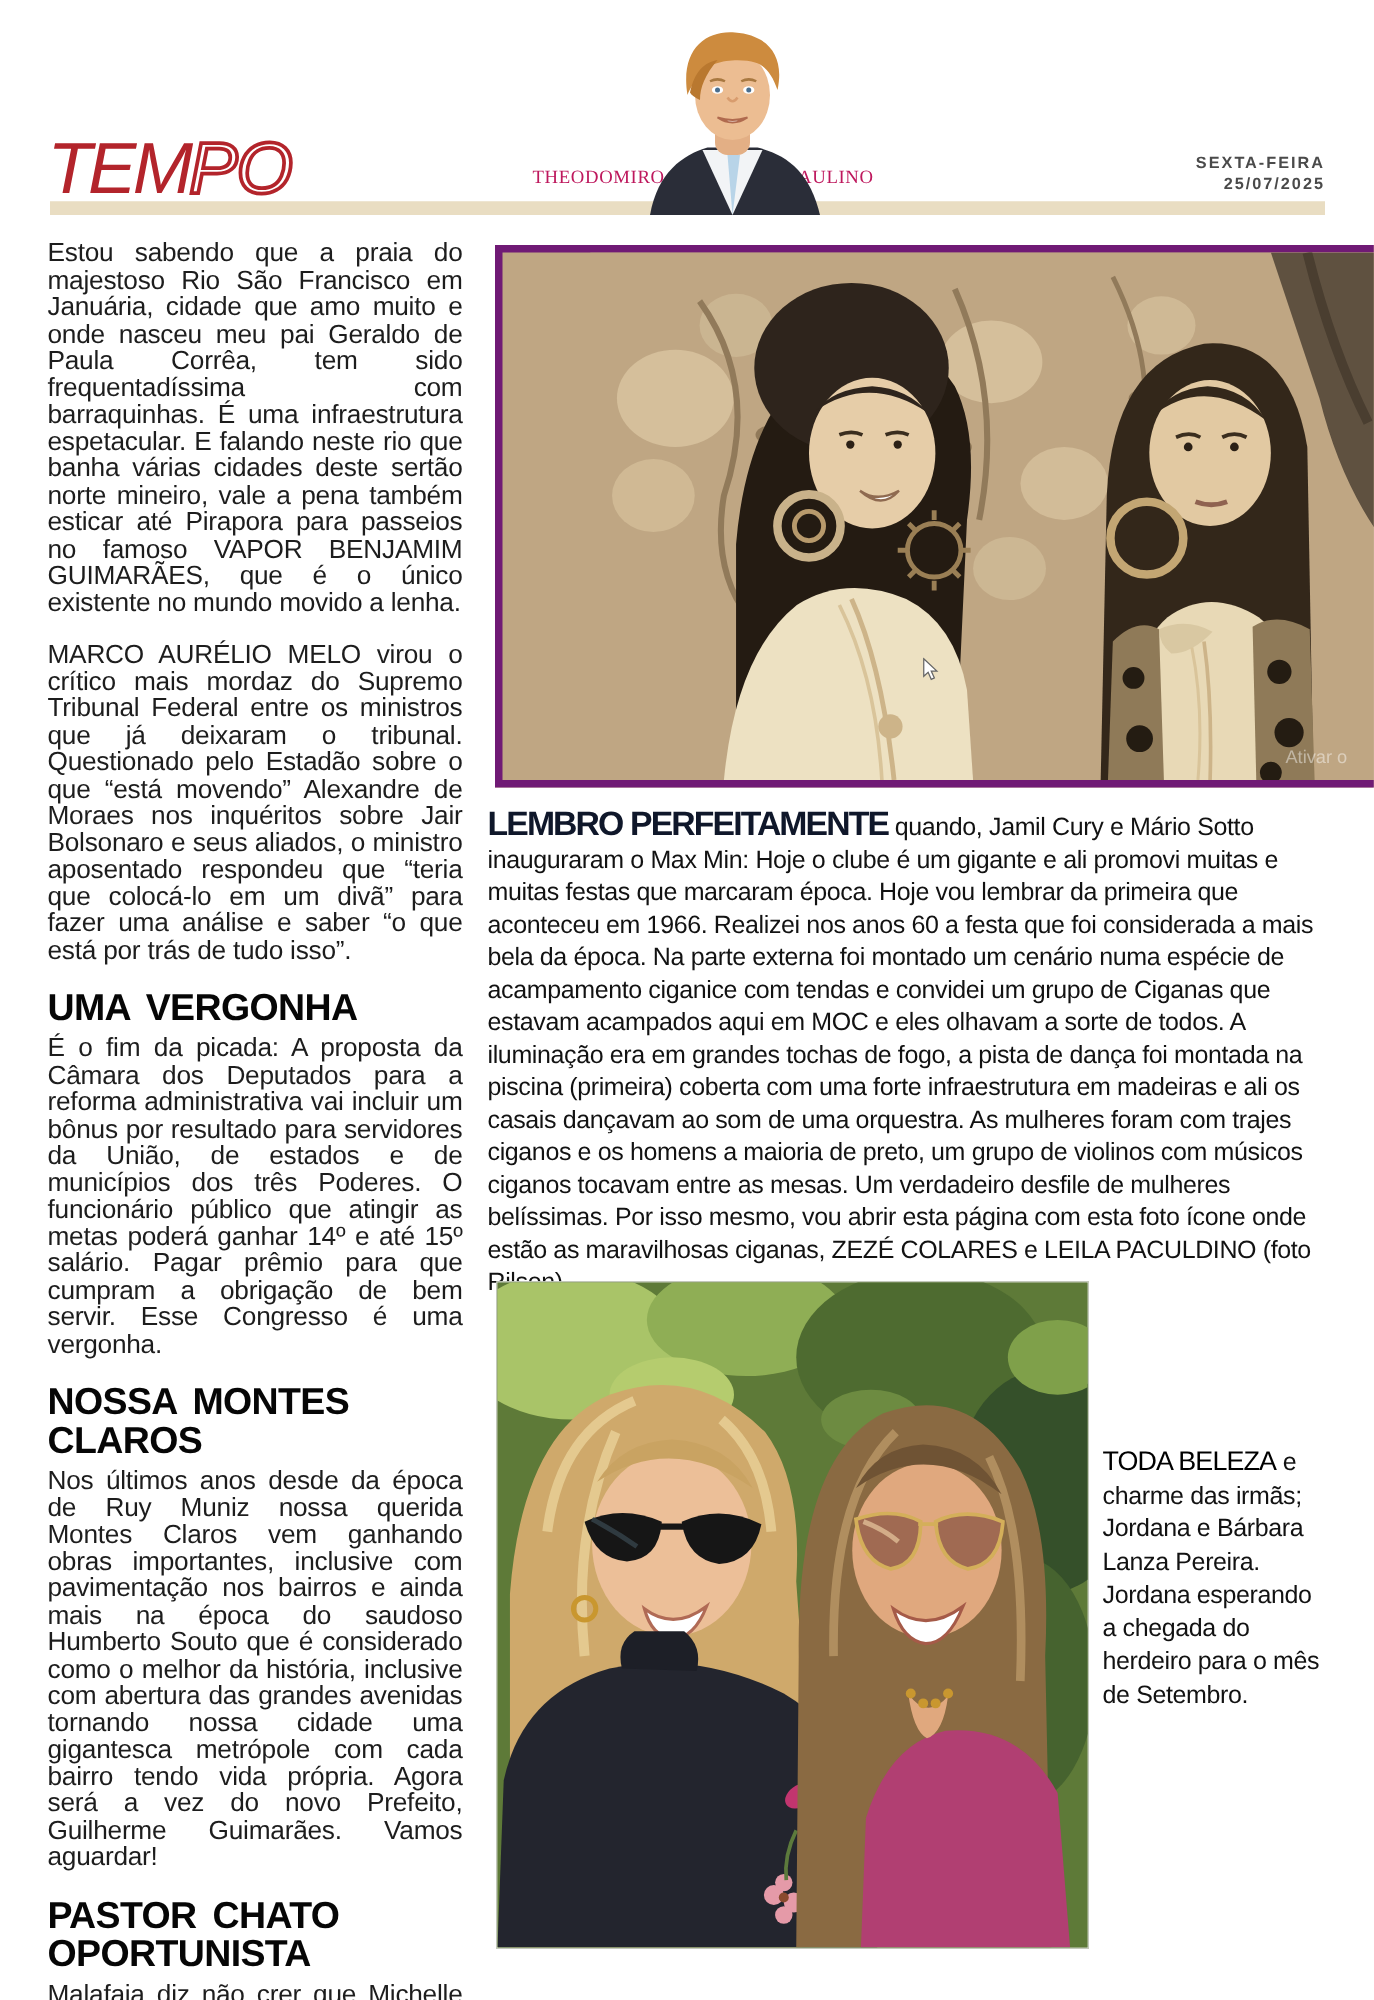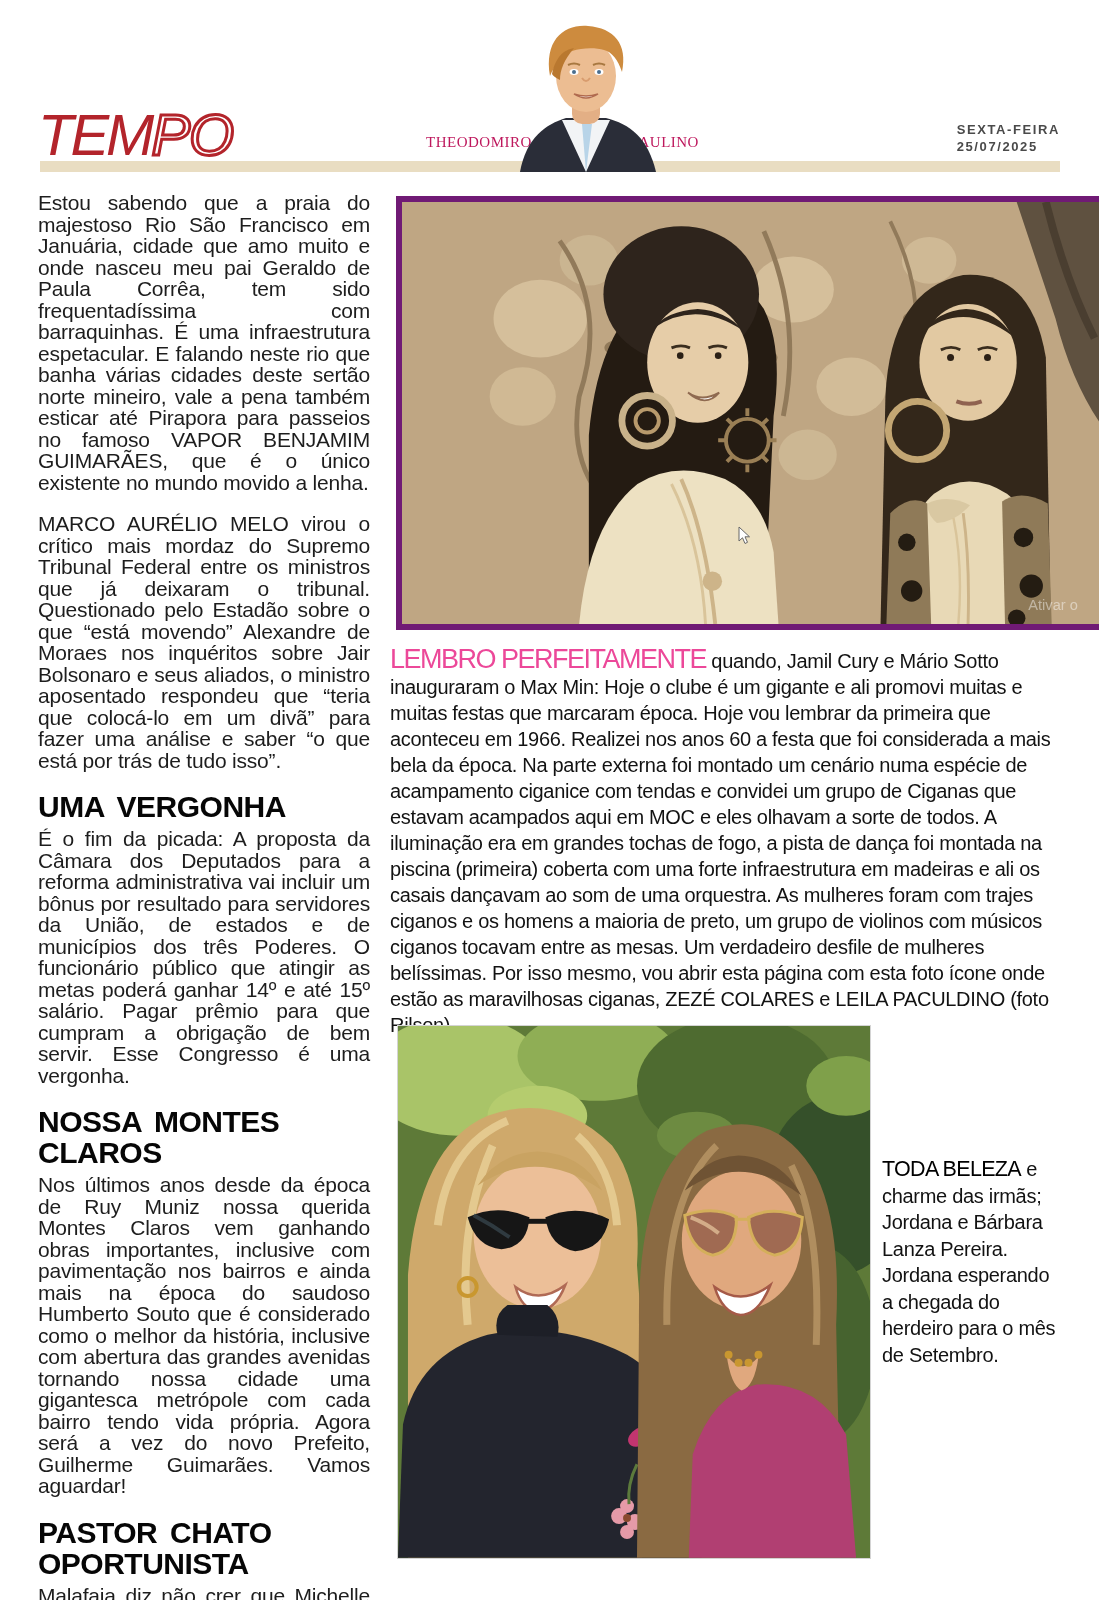--- a/index.html
+++ b/index.html
@@ -19,21 +19,21 @@
   .header-rule{
     position:absolute;left:40px;top:161px;width:1020px;height:11px;background:#e9ddc2;
   }
   .columnist-first,.columnist-last{
     position:absolute;top:134px;font-family:"Liberation Serif", serif;
     font-size:15px;letter-spacing:.5px;color:#be185d;white-space:nowrap;
   }
   .columnist-first{left:426px;}
   .columnist-last{left:631px;}
   .dateblock{
-    position:absolute;right:39px;top:122px;text-align:left;line-height:1.3;
+    position:absolute;right:39px;top:122px;text-align:right;line-height:1.3;
     font-size:13px;font-weight:bold;color:#4a4a4a;letter-spacing:1.6px;
   }
   .headshot{position:absolute;left:500px;top:20px;width:172px;height:152px;}
   
   .left-col{position:absolute;left:38px;top:192px;width:332px;}
   .section h2{
     margin:0 0 6px 0;font-size:30px;line-height:31px;font-weight:900;
     letter-spacing:-.5px;word-spacing:5px;color:#060606;
   }
   .section p{
@@ -44,21 +44,21 @@
   .photo-top{
     position:absolute;left:396px;top:196px;width:797px;height:434px;
     border:6px solid #701a75;box-sizing:border-box;background:#bfa683;
   }
   .photo-top svg,.photo-bottom svg{display:block;width:100%;height:100%;}
   .article{
     position:absolute;left:390px;top:646px;width:676px;
     font-size:20px;line-height:26px;letter-spacing:-.3px;color:#121212;
   }
   .lead-in{
-    font-weight:400;font-size:27px;letter-spacing:-1.5px;color:#ec4899;
+    font-weight:700;font-size:27px;letter-spacing:-1.5px;color:#0f172a;
   }
   .photo-bottom{
     position:absolute;left:397px;top:1025px;width:474px;height:534px;
     background:#6d8b41;border:1px solid #d4d4d4;box-sizing:border-box;
   }
   .caption{
     position:absolute;left:882px;top:1156px;width:180px;
     font-size:20px;line-height:26.5px;letter-spacing:-.3px;color:#121212;
   }
   .caption-lead{font-weight:400;font-size:21.5px;letter-spacing:-.7px;color:#000;}

